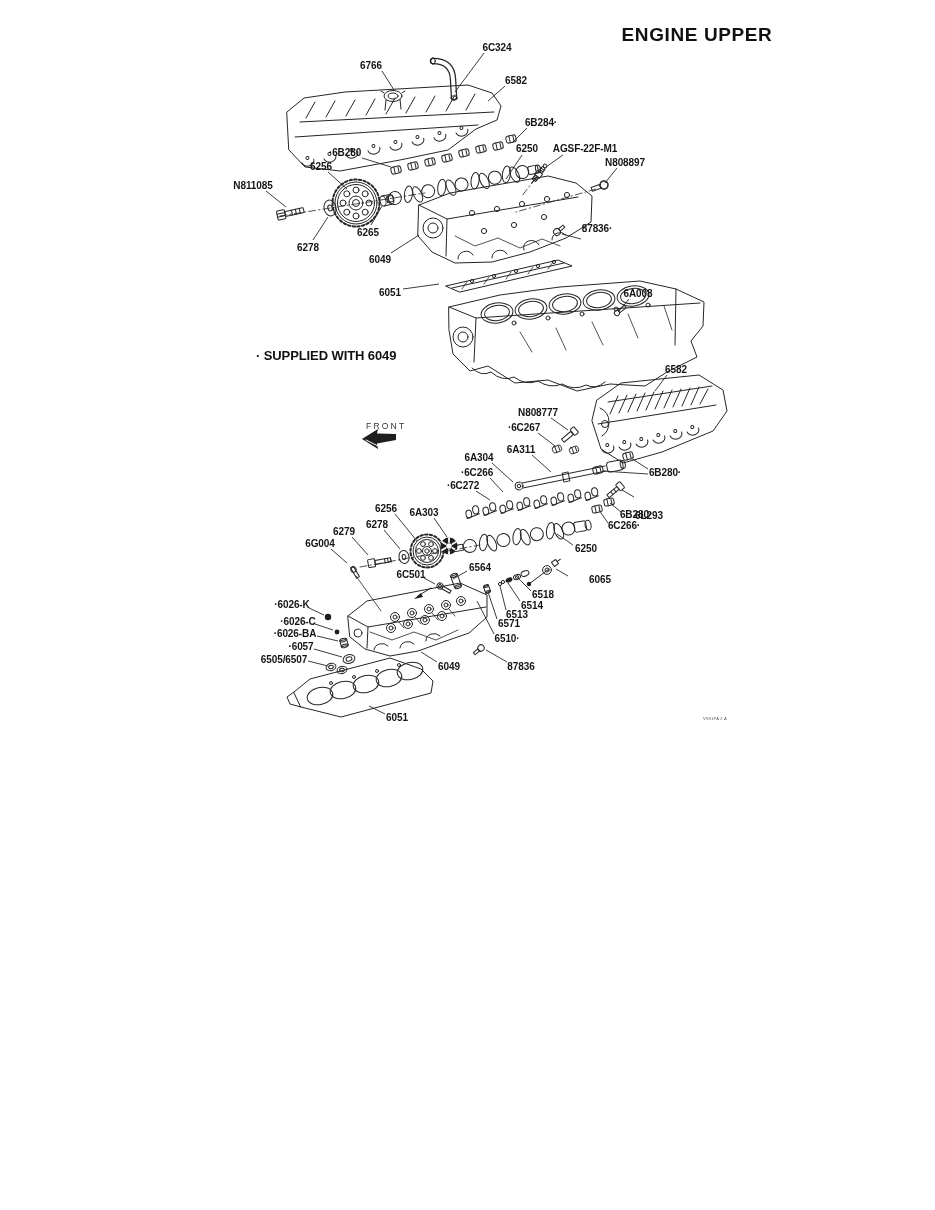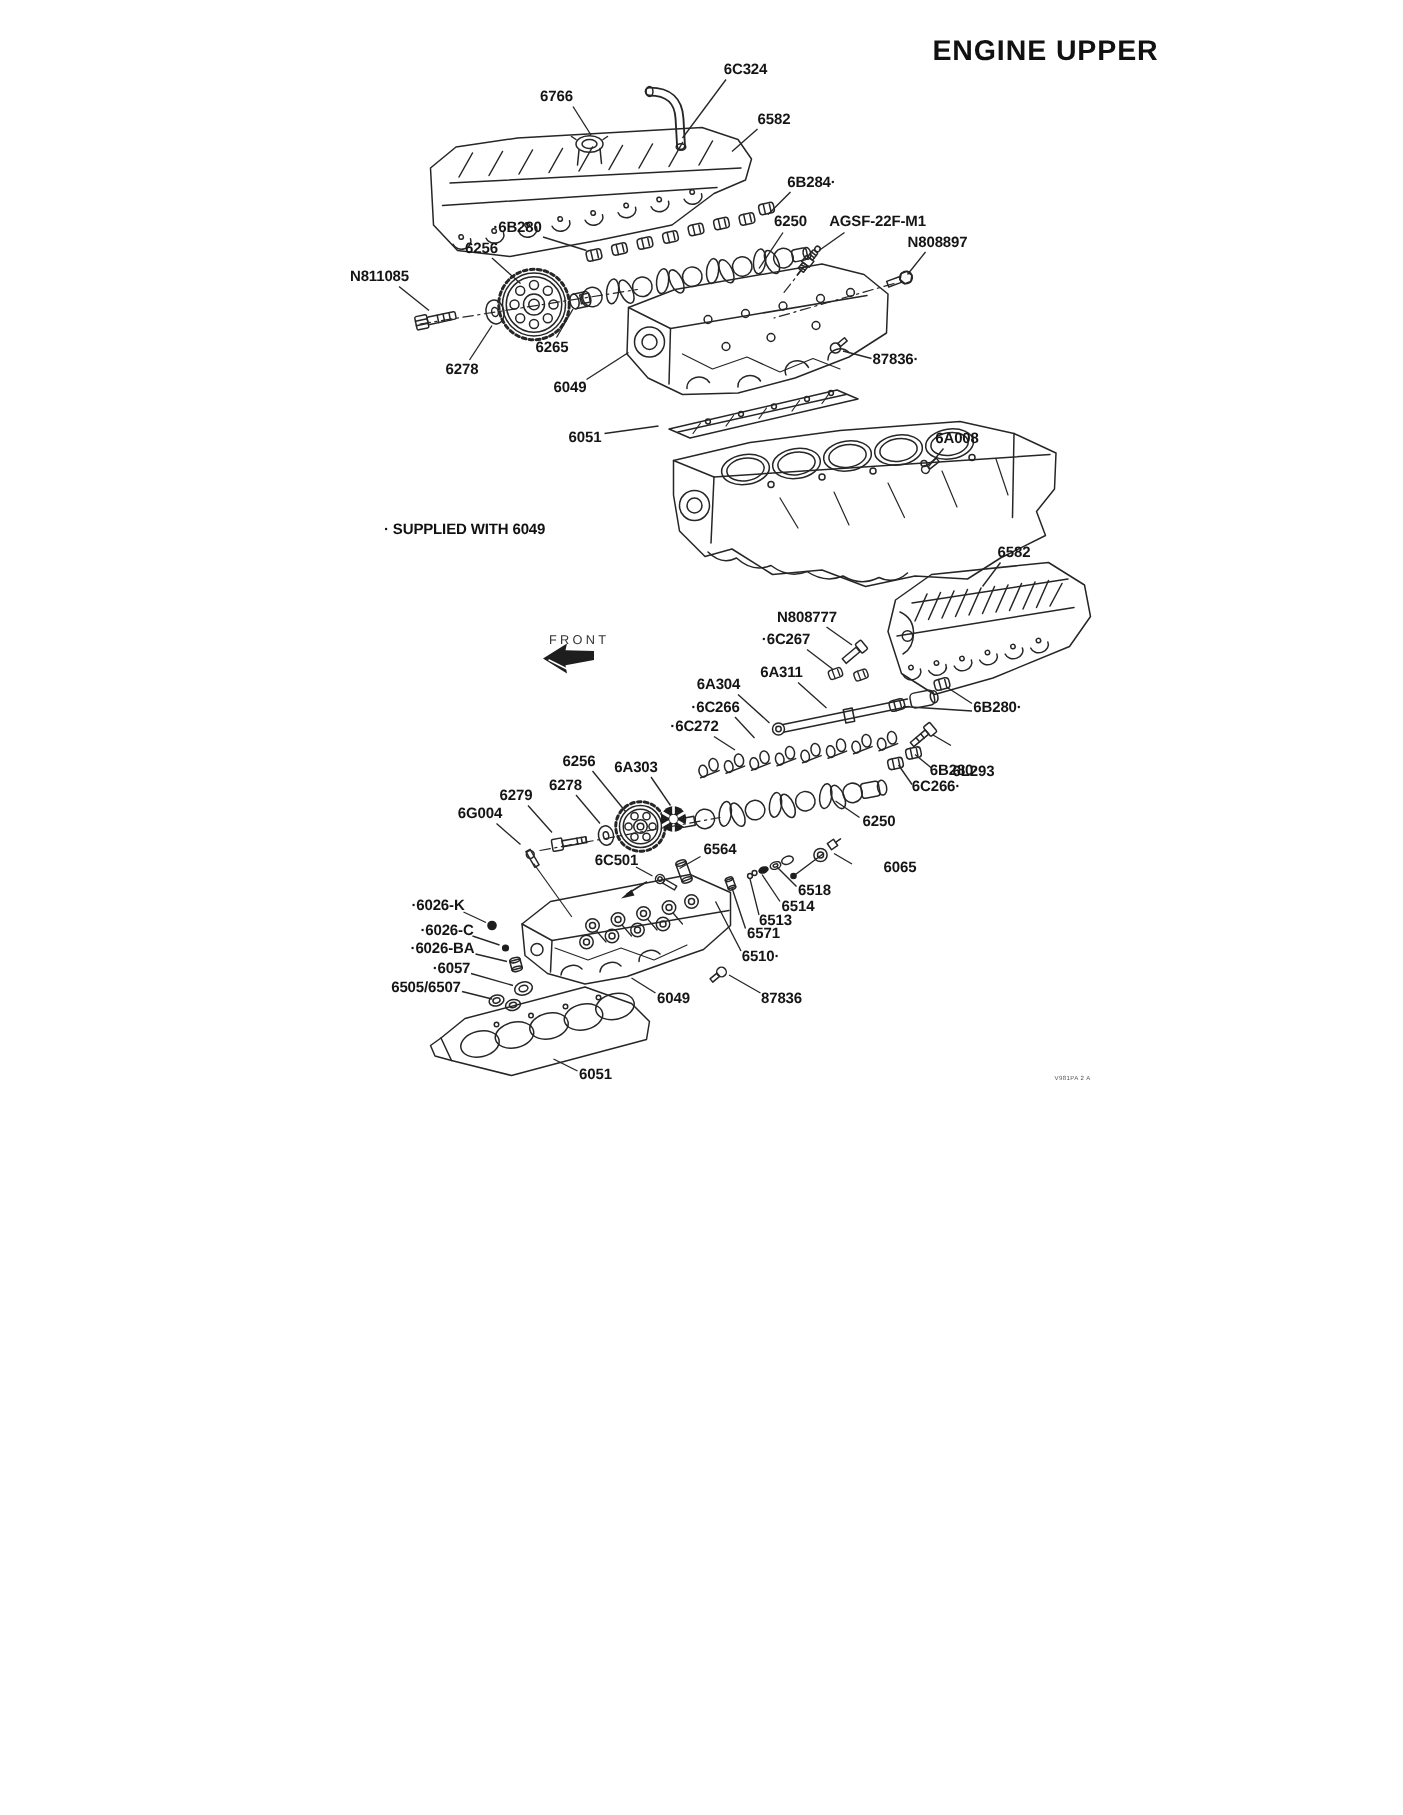--- a/index.html
+++ b/index.html
@@ -1,20 +1,20 @@
 <!DOCTYPE html>
 <html><head>
 <meta charset="utf-8">
 <style>
   html,body{margin:0;padding:0;background:#fff;}
   .page{position:relative;width:935px;height:1210px;background:#ffffff;overflow:hidden;
         font-family:"Liberation Sans",sans-serif;color:#111;}
   .title{position:absolute;transform:translate(-50%,-50%);font-size:19px;font-weight:bold;
          letter-spacing:.6px;white-space:nowrap;}
-  .note{position:absolute;font-size:10px;font-weight:bold;white-space:nowrap;letter-spacing:-.1px;}
+  .note{position:absolute;font-size:13px;font-weight:bold;white-space:nowrap;letter-spacing:-.1px;}
   .front{position:absolute;font-size:8.5px;letter-spacing:2.2px;color:#333;white-space:nowrap;}
   .doccode{position:absolute;font-size:4px;color:#555;letter-spacing:.3px;white-space:nowrap;}
   .part-label{position:absolute;transform:translate(-50%,-50%);font-size:10px;font-weight:bold;
               letter-spacing:-.1px;white-space:nowrap;color:#151515;}
   svg.layer{position:absolute;left:0;top:0;}
   #art path,#art rect,#art circle,#art ellipse,#art line,#art polygon,#art polyline
     {stroke:#262626;fill:none;stroke-width:1;stroke-linecap:round;stroke-linejoin:round;}
   #art .f{fill:#1e1e1e;stroke:none;}
   #art .fw{fill:#fff;stroke:none;}
   #art .tk{stroke-width:6.5;}
@@ -493,21 +493,21 @@
       <div class="part-label" style="left: 541px; top: 122px;">6B284·</div>
       <div class="part-label" style="left: 345px; top: 152px;">·6B280</div>
       <div class="part-label" style="left: 527px; top: 148px;">6250</div>
       <div class="part-label" style="left: 585px; top: 148px;">AGSF-22F-M1</div>
       <div class="part-label" style="left: 625px; top: 162px;">N808897</div>
       <div class="part-label" style="left: 321px; top: 166px;">6256</div>
       <div class="part-label" style="left: 253px; top: 185px;">N811085</div>
       <div class="part-label" style="left: 308px; top: 247px;">6278</div>
       <div class="part-label" style="left: 368px; top: 232px;">6265</div>
       <div class="part-label" style="left: 380px; top: 259px;">6049</div>
-      <div class="part-label" style="left: 597px; top: 240px;">87836·</div>
+      <div class="part-label" style="left: 597px; top: 228px;">87836·</div>
       <div class="part-label" style="left: 390px; top: 292px;">6051</div>
       <div class="part-label" style="left: 638px; top: 293px;">6A008</div>
       <div class="part-label" style="left: 676px; top: 369px;">6582</div>
       <div class="part-label" style="left: 538px; top: 412px;">N808777</div>
       <div class="part-label" style="left: 524px; top: 427px;">·6C267</div>
       <div class="part-label" style="left: 521px; top: 449px;">6A311</div>
       <div class="part-label" style="left: 665px; top: 472px;">6B280·</div>
       <div class="part-label" style="left: 649px; top: 515px;">6L293</div>
       <div class="part-label" style="left: 636px; top: 514px;">6B280·</div>
       <div class="part-label" style="left: 624px; top: 525px;">6C266·</div>

